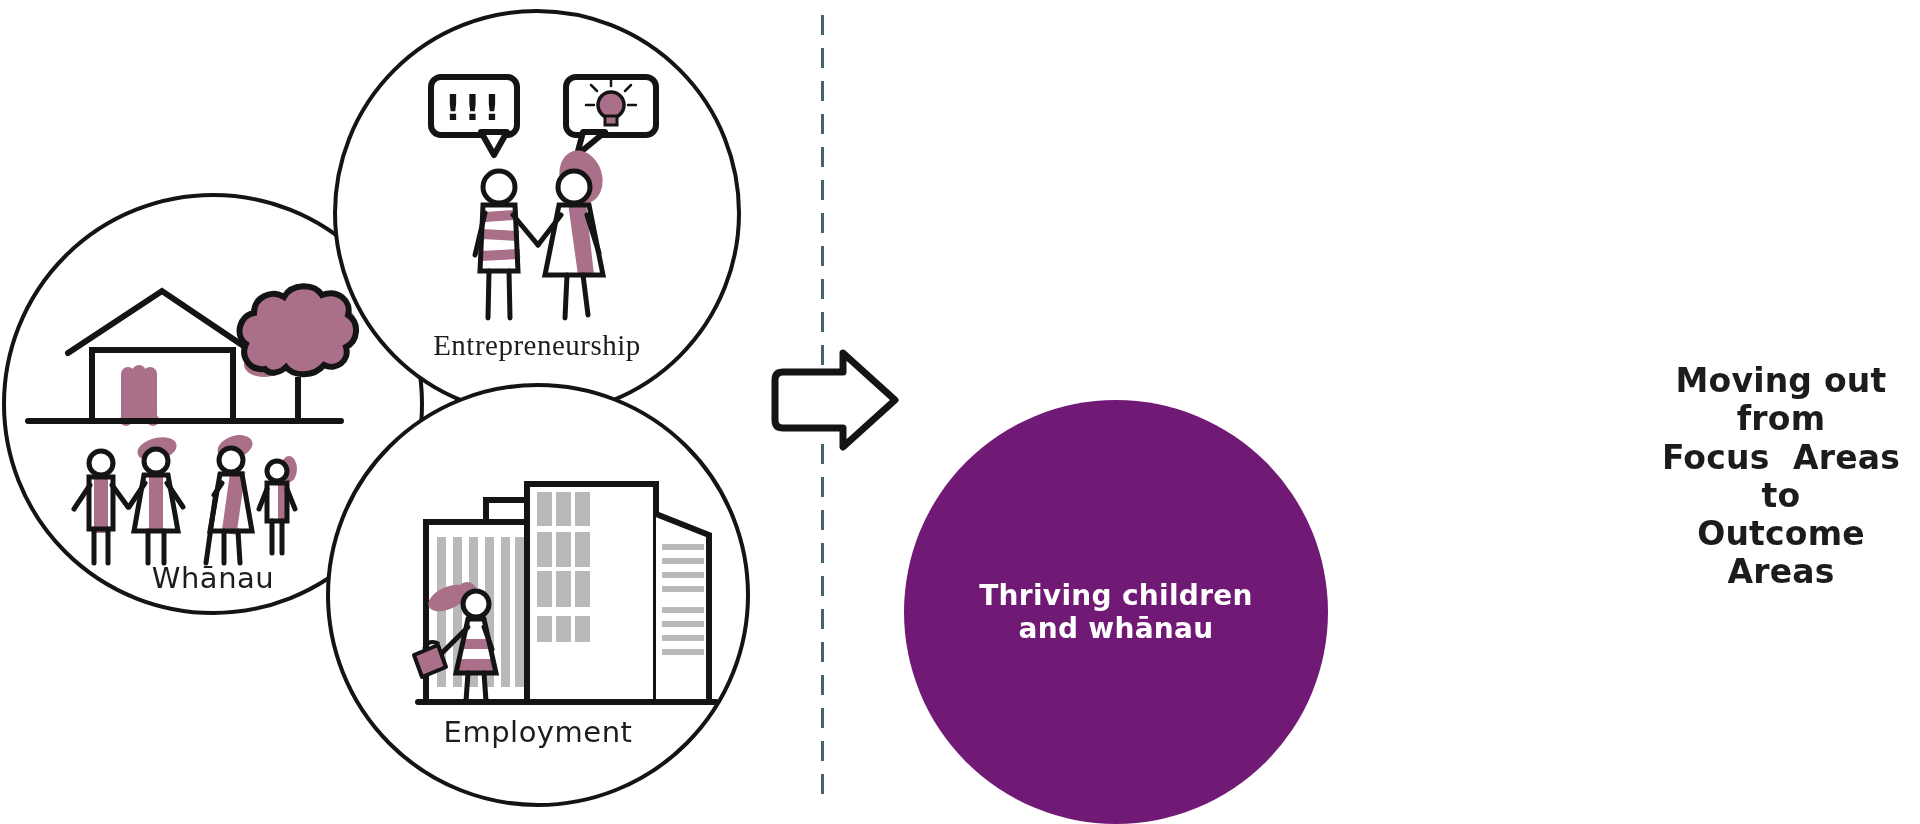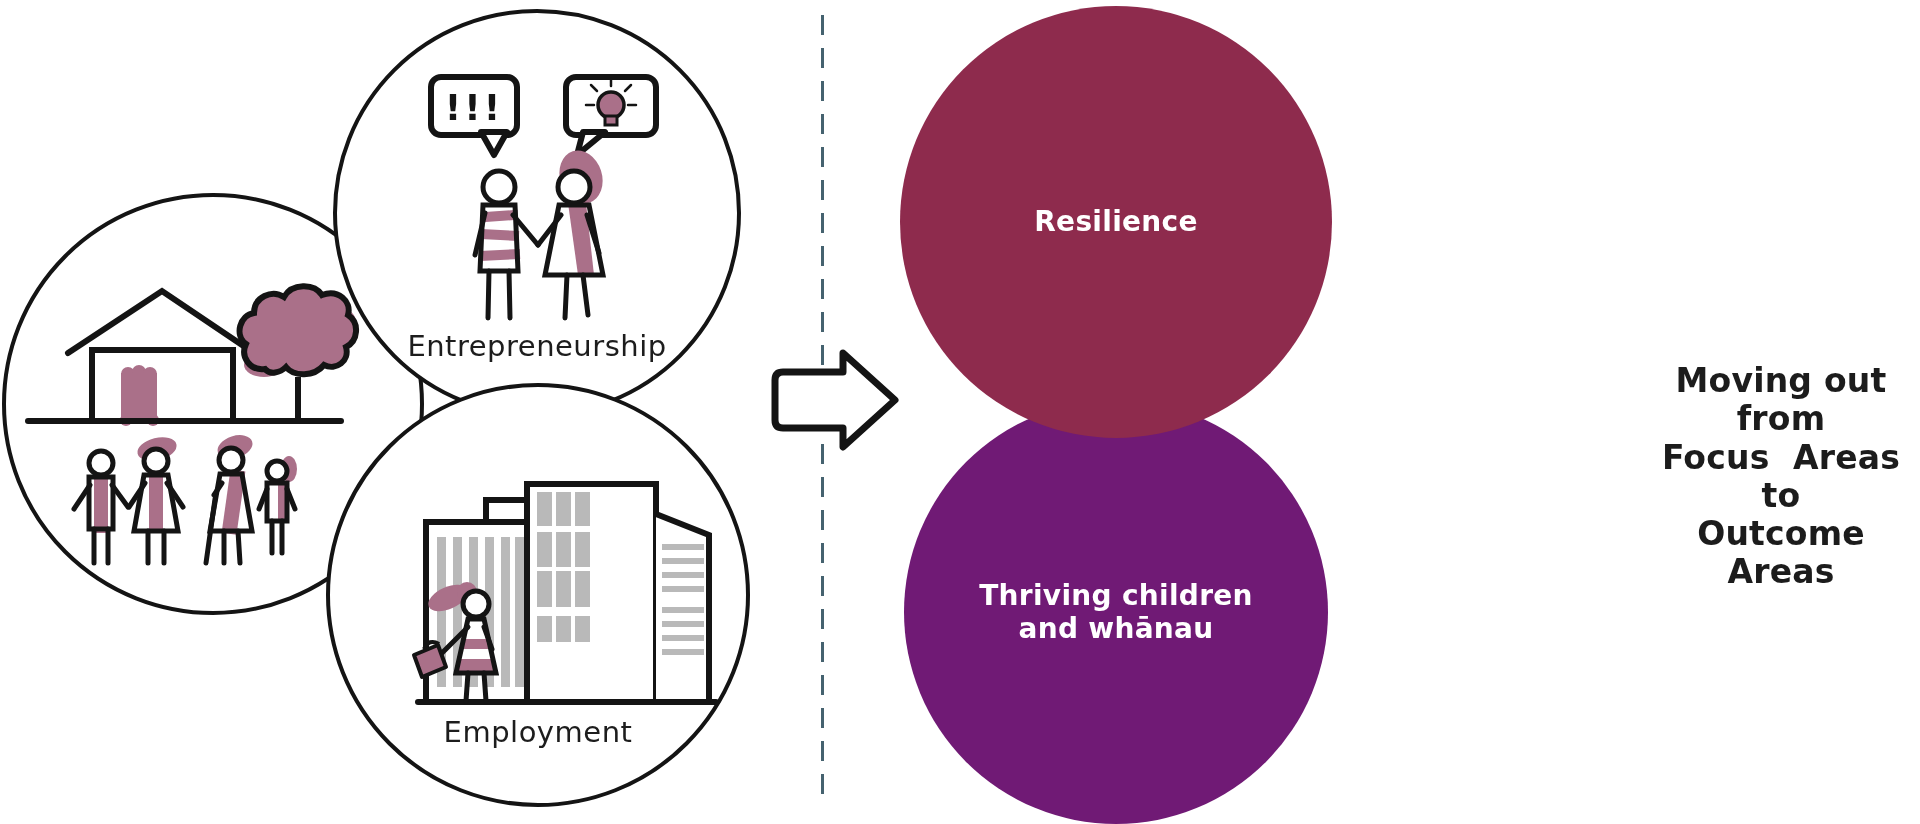--- a/index.html
+++ b/index.html
@@ -8,21 +8,21 @@
 
   
   .focus-circle{position:absolute;border:4px solid #141414;border-radius:50%;background:#ffffff;box-sizing:border-box;}
   #whanau-circle{left:2px;top:193px;width:422px;height:422px;z-index:1;}
   #entrepreneurship-circle{left:333px;top:9px;width:408px;height:408px;z-index:2;}
   #employment-circle{left:326px;top:383px;width:424px;height:424px;z-index:3;}
   .focus-circle svg{position:absolute;left:0;top:0;}
   .focus-label{position:absolute;left:0;right:0;text-align:center;font-size:29px;font-weight:500;
                color:#1d1d1d;letter-spacing:.5px;}
   #whanau-label{top:364px;}
-  #entrepreneurship-label{top:316px;}
+  #entrepreneurship-label{top:316px;font-family:Liberation Serif, serif;}
   #employment-label{top:328px;}
 
   
   #divider-line{position:absolute;left:821px;top:15px;width:3px;height:786px;z-index:1;
     background:repeating-linear-gradient(to bottom,#45626F 0 20px,transparent 20px 33px);}
   #arrow-icon{position:absolute;left:765px;top:345px;z-index:2;}
 
   
   .outcome-circle{position:absolute;border-radius:50%;display:flex;align-items:center;justify-content:center;box-sizing:border-box;}
   #prosperity-circle{left:1207px;top:185px;width:440px;height:440px;z-index:11;}
@@ -83,20 +83,21 @@
         <path d="M 214 277 L 236 277 L 246 334 L 204 334 Z" fill="none" stroke="#141414" stroke-width="5"></path>
         <path d="M 216 286 L 208 298 M 210 295 L 200 366 M 218 334 L 218 366 M 232 334 L 234 366" stroke="#141414" stroke-width="5" stroke-linecap="round" fill="none"></path>
 
         <ellipse cx="283" cy="272" rx="8" ry="13" fill="#AA7089"></ellipse>
         <rect x="272" y="284" width="10" height="42" fill="#AA7089"></rect>
         <circle cx="271" cy="274" r="10" fill="#fff" stroke="#141414" stroke-width="5"></circle>
         <rect x="261" y="286" width="20" height="38" fill="none" stroke="#141414" stroke-width="5"></rect>
         <path d="M 261 292 L 253 312 M 281 292 L 289 312 M 266 324 L 266 356 M 276 324 L 276 356" stroke="#141414" stroke-width="5" stroke-linecap="round" fill="none"></path>
       </g>
     </svg>
+    <div id="whanau-label" class="focus-label">Whānau</div>
   </div>
 
   <div id="entrepreneurship-circle" class="focus-circle">
     <svg width="408" height="408" viewBox="0 0 408 408">
       <g>
         <rect x="94" y="64" width="86" height="58" rx="10" fill="#fff" stroke="#141414" stroke-width="6"></rect>
         <path d="M 144 119 L 157 142 L 170 119 Z" fill="#fff" stroke="#141414" stroke-width="6" stroke-linejoin="round"></path>
         <rect x="100" y="70" width="74" height="46" fill="#fff"></rect>
         <text x="137" y="107" text-anchor="middle" font-size="36" font-weight="bold" fill="#141414" letter-spacing="3">!!!</text>
       </g>
@@ -192,21 +193,18 @@
 
   <div id="divider-line"></div>
   <svg id="arrow-icon" width="140" height="110" viewBox="0 0 140 110">
     <path d="M 78 27 L 78 8 L 130 55 L 78 102 L 78 83 L 18 83 Q 10 83 10 75 L 10 35 Q 10 27 18 27 Z" fill="#ffffff" stroke="#141414" stroke-width="7" stroke-linejoin="round"></path>
   </svg>
 
   <div id="thriving-circle" class="outcome-circle" style="background-color: #701a75;">
     <div class="outcome-label">Thriving children
 and whānau</div>
   </div>
-  <div id="resilience-circle" class="outcome-circle" style="background-color: rgb(142, 43, 77);">
-    <div class="outcome-label">Resilience</div>
-  </div>
 
   <div id="caption">Moving out from
 Focus  Areas to
 Outcome Areas</div>
 
 </div>
 
 </body></html>

